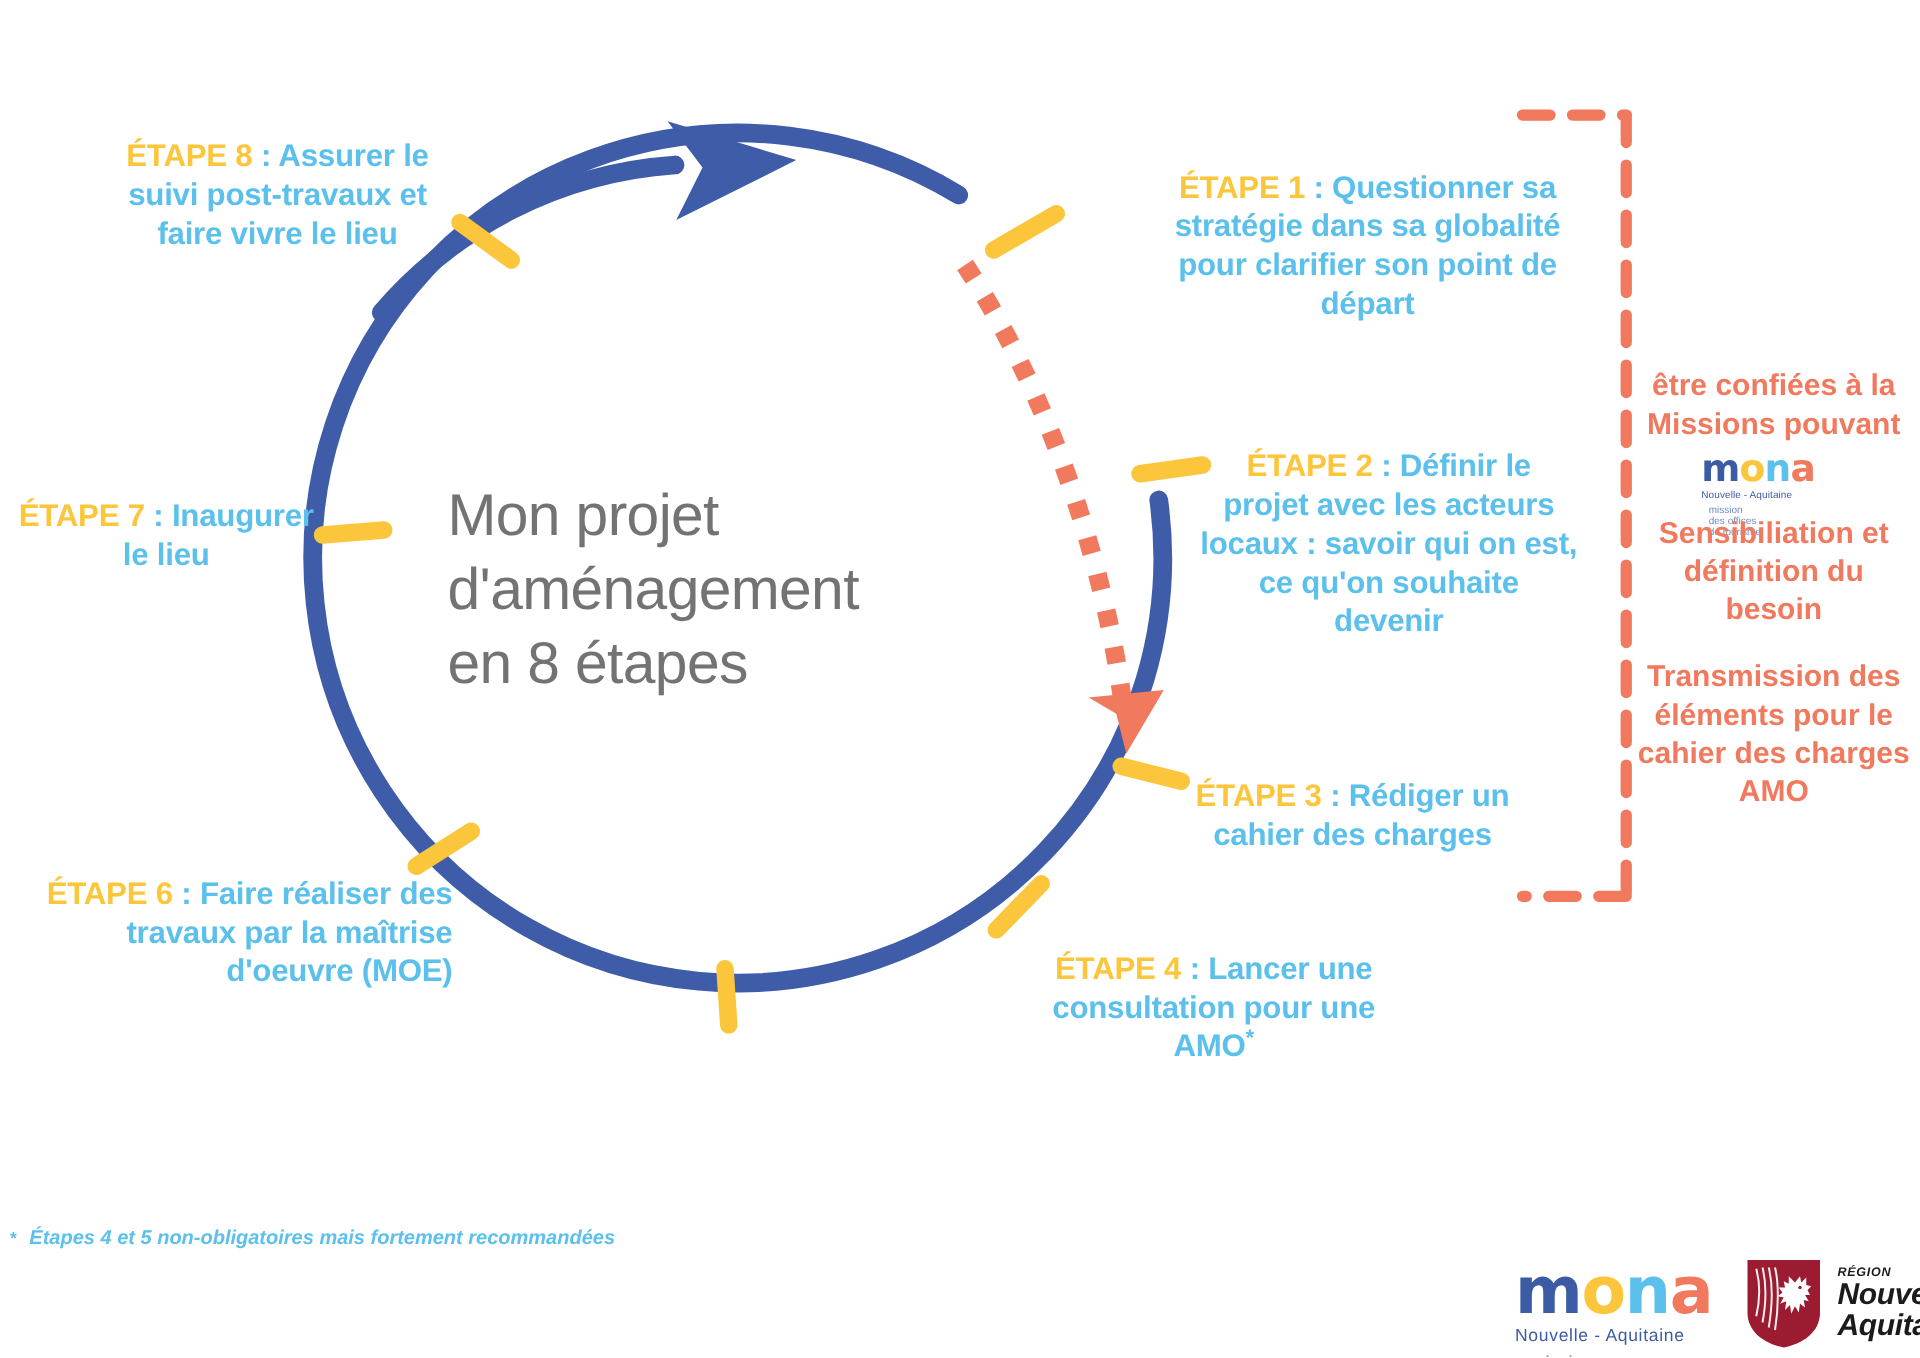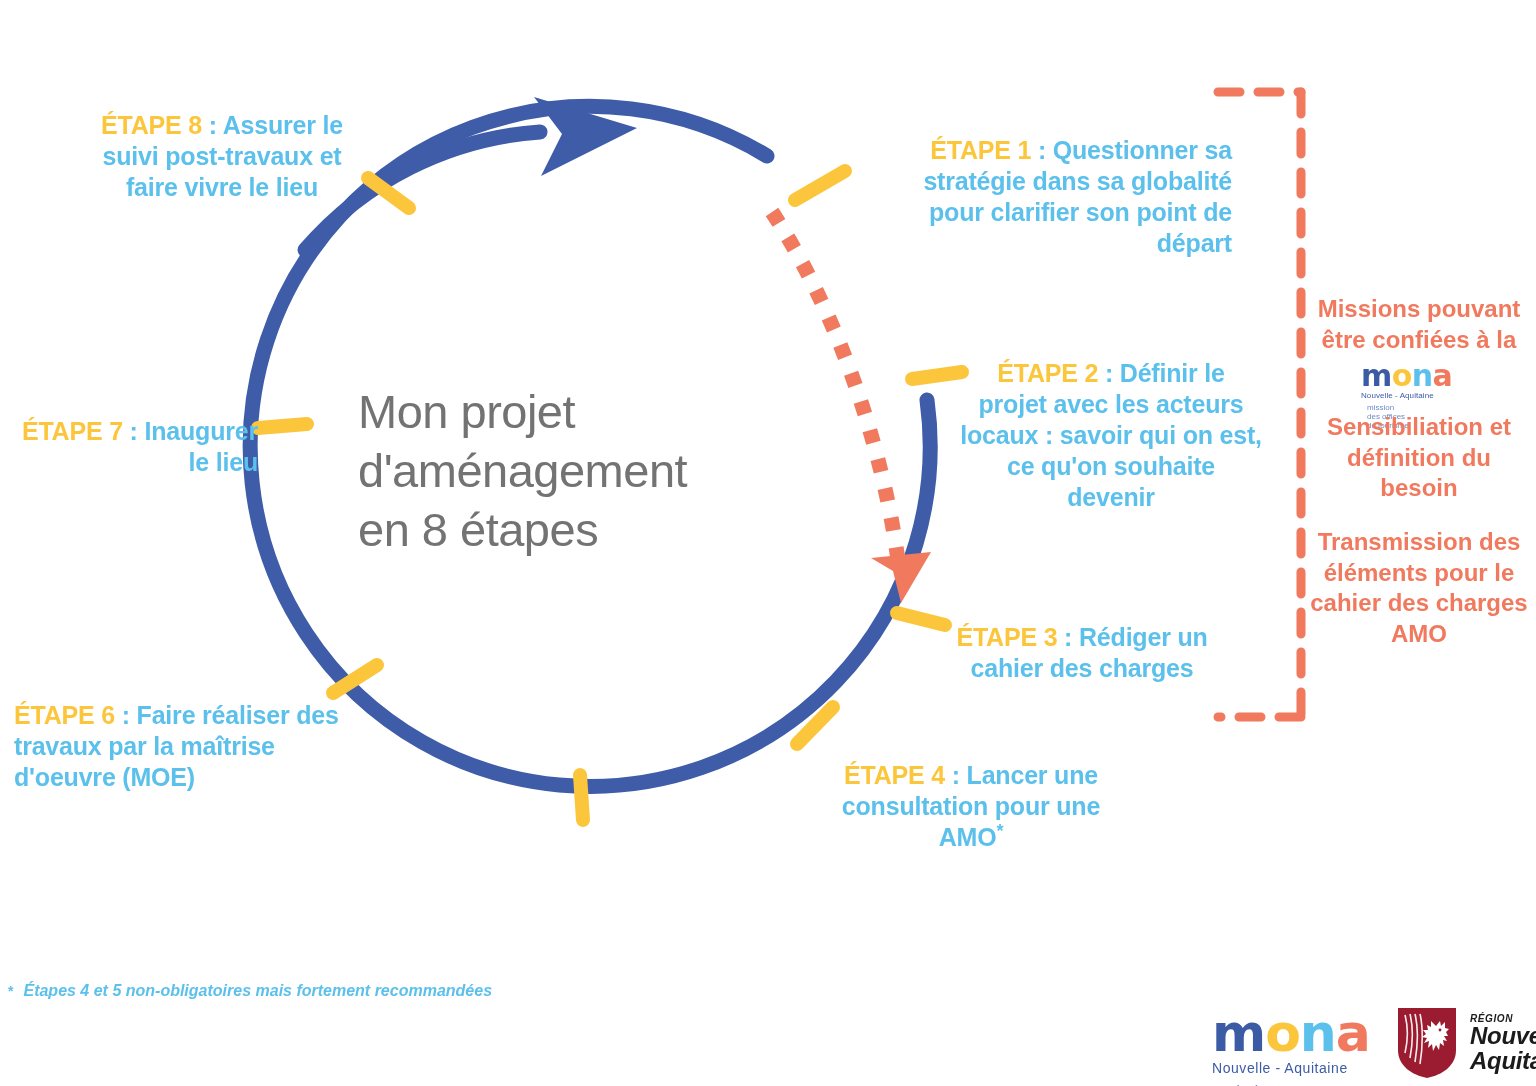--- a/index.html
+++ b/index.html
@@ -132,52 +132,52 @@
       <path d="M 1301 717 L 1218 717"></path>
     </g>
   </svg>
 
   <div class="c-title" style="left:358px;top:382px;width:480px;">
     <div>Mon projet</div>
     <div>d'aménagement</div>
     <div>en 8 étapes</div>
   </div>
 
-  <div class="step" style="left:892px;top:135px;width:340px;text-align:right;">
+  <div class="step" style="left:924px;top:135px;width:340px;text-align:center;">
     <span class="num">ÉTAPE 1</span><span> : </span><span>Questionner sa stratégie dans sa globalité pour clarifier son point de départ</span>
   </div>
 
   <div class="step" style="left:960px;top:358px;width:302px;text-align:center;">
     <span class="num">ÉTAPE 2</span><span> : </span><span>Définir le projet avec les acteurs locaux : savoir qui on est, ce qu'on souhaite devenir</span>
   </div>
 
   <div class="step" style="left:938px;top:622px;width:288px;text-align:center;">
     <span class="num">ÉTAPE 3</span><span> : </span><span>Rédiger un cahier des charges</span>
   </div>
 
   <div class="step" style="left:820px;top:760px;width:302px;text-align:center;">
     <span class="num">ÉTAPE 4</span><span> : </span><span>Lancer une consultation pour une AMO</span><span class="sup">*</span>
   </div>
 
 
-  <div class="step" style="left:14px;top:700px;width:348px;text-align:left;">
+  <div class="step" style="left:14px;top:700px;width:348px;text-align:right;">
     <span class="num">ÉTAPE 6</span><span> : </span><span>Faire réaliser des travaux par la maîtrise d'oeuvre (MOE)</span>
   </div>
 
-  <div class="step" style="left:8px;top:416px;width:250px;text-align:right;">
+  <div class="step" style="left:8px;top:398px;width:250px;text-align:center;">
     <span class="num">ÉTAPE 7</span><span> : </span><span>Inaugurer le lieu</span>
   </div>
 
   <div class="step" style="left:88px;top:110px;width:268px;text-align:center;">
     <span class="num">ÉTAPE 8</span><span> : </span><span>Assurer le suivi post-travaux et faire vivre le lieu</span>
   </div>
 
   <div class="mission-block" style="left:1306px;top:294px;width:226px;">
+    <span class="head">être confiées à la</span>
     <span class="head">Missions pouvant</span>
-    <span class="head">être confiées à la</span>
   </div>
 
   <div class="mona mona-small" style="left:1361px;top:362px;">
     <div class="word">
       <div class="letters"><span class="l-m">m</span><span class="l-o">o</span><span class="l-n">n</span><span class="l-a">a</span></div>
       <div class="sub">Nouvelle - Aquitaine</div>
     </div>
     <div class="tag">
       <div>mission</div>
       <div>des offices</div>

